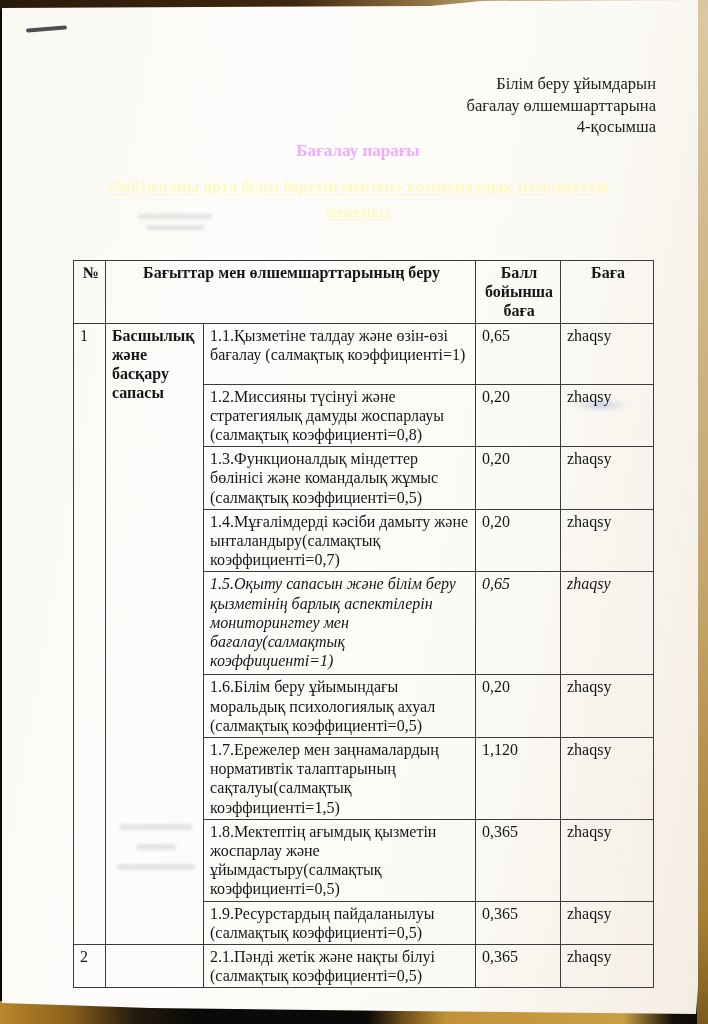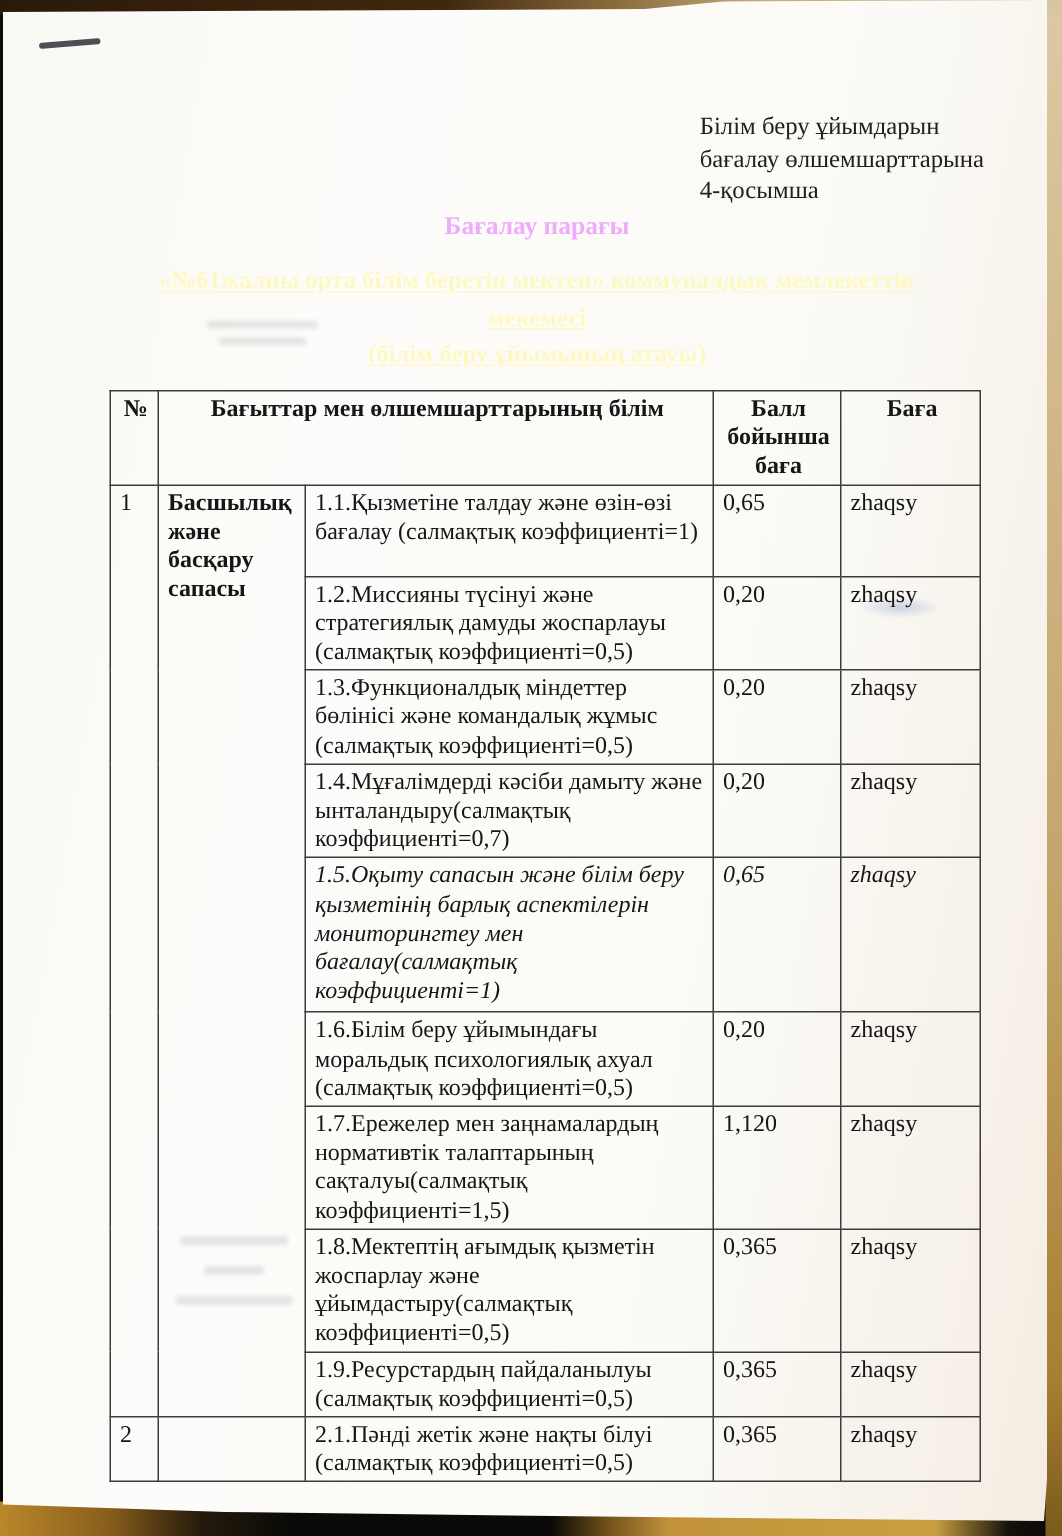--- a/index.html
+++ b/index.html
@@ -30,21 +30,21 @@
   }
   .smudge{position:absolute;filter:blur(1.5px);}
   .smudge .bar{background:rgba(105,105,118,.16);border-radius:2px;margin:6px auto;}
   .blue-smudge{
     position:absolute;left:572px;top:398px;width:56px;height:14px;
     background:radial-gradient(ellipse at center,rgba(125,145,205,.38),rgba(125,145,205,0) 70%);
     filter:blur(1px);
   }
   
   .corner-note{
-    position:absolute;top:73px;right:52px;text-align:left;
+    position:absolute;top:73px;right:52px;text-align:right;
     font-size:16.5px;line-height:21.5px;color:#20201f;
   }
   .doc-title{
     position:absolute;top:141px;left:8px;width:700px;text-align:center;
     font-weight:bold;font-size:17px;color:#f0abfc;
   }
   .org-name{
     position:absolute;top:175px;left:66px;width:584px;text-align:center;
     font-weight:bold;font-size:16.5px;line-height:24.5px;color:#fef9c3;
   }
@@ -103,49 +103,48 @@
   <div>Білім беру ұйымдарын</div>
   <div>бағалау өлшемшарттарына</div>
   <div>4-қосымша</div>
 </div>
 
 <div class="doc-title">Бағалау парағы</div>
 
 <div class="org-name">
   <div>«№61жалпы орта білім беретін мектеп» коммуналдық мемлекеттік</div>
   <div>мекемесі</div>
-  <div>(білім беру ұйымының атауы)</div>
 </div>
 
 <table class="eval">
   <colgroup>
     <col class="c-num">
       <col class="c-cat">
       <col class="c-crit">
       <col class="c-score">
       <col class="c-grade">
   </colgroup>
   <thead>
     <tr>
       <th class="h-num">№</th>
-      <th class="h-name" colspan="2">Бағыттар мен өлшемшарттарының білім</th>
+      <th class="h-name" colspan="2">Бағыттар мен өлшемшарттарының беру</th>
       <th class="h-score">Балл бойынша баға</th>
       <th class="h-grade">Баға</th>
     </tr>
   </thead>
   <tbody>
     <tr class="r11">
       <td class="num" rowspan="9">1</td>
       <td class="cat" rowspan="9">Басшылық және басқару сапасы</td>
       <td class="crit">1.1.Қызметіне талдау және өзін-өзі бағалау (салмақтық коэффициенті=1)</td>
       <td class="score">0,65</td>
       <td class="grade">zhaqsy</td>
     </tr>
     <tr class="r12">
-      <td class="crit">1.2.Миссияны түсінуі және стратегиялық дамуды жоспарлауы (салмақтық коэффициенті=0,5)</td>
+      <td class="crit">1.2.Миссияны түсінуі және стратегиялық дамуды жоспарлауы (салмақтық коэффициенті=0,8)</td>
       <td class="score">0,20</td>
       <td class="grade">zhaqsy</td>
     </tr>
     <tr class="r13">
       <td class="crit">1.3.Функционалдық міндеттер бөлінісі және командалық жұмыс (салмақтық коэффициенті=0,5)</td>
       <td class="score">0,20</td>
       <td class="grade">zhaqsy</td>
     </tr>
     <tr class="r14">
       <td class="crit">1.4.Мұғалімдерді кәсіби дамыту және ынталандыру(салмақтық коэффициенті=0,7)</td>

